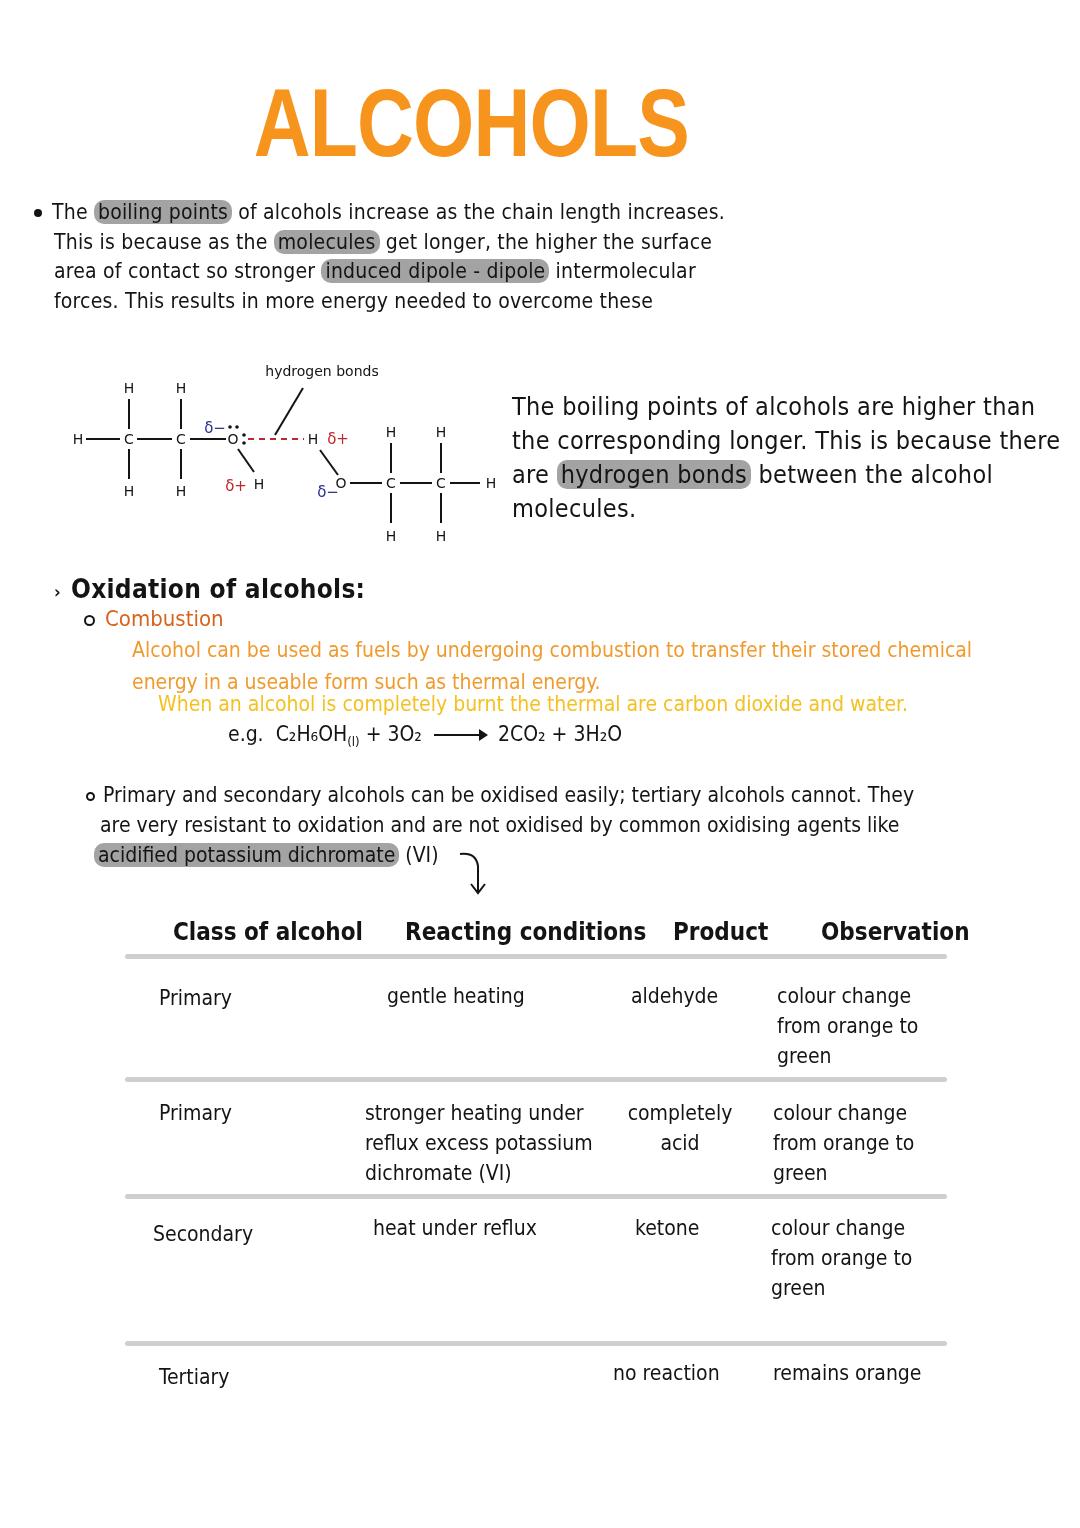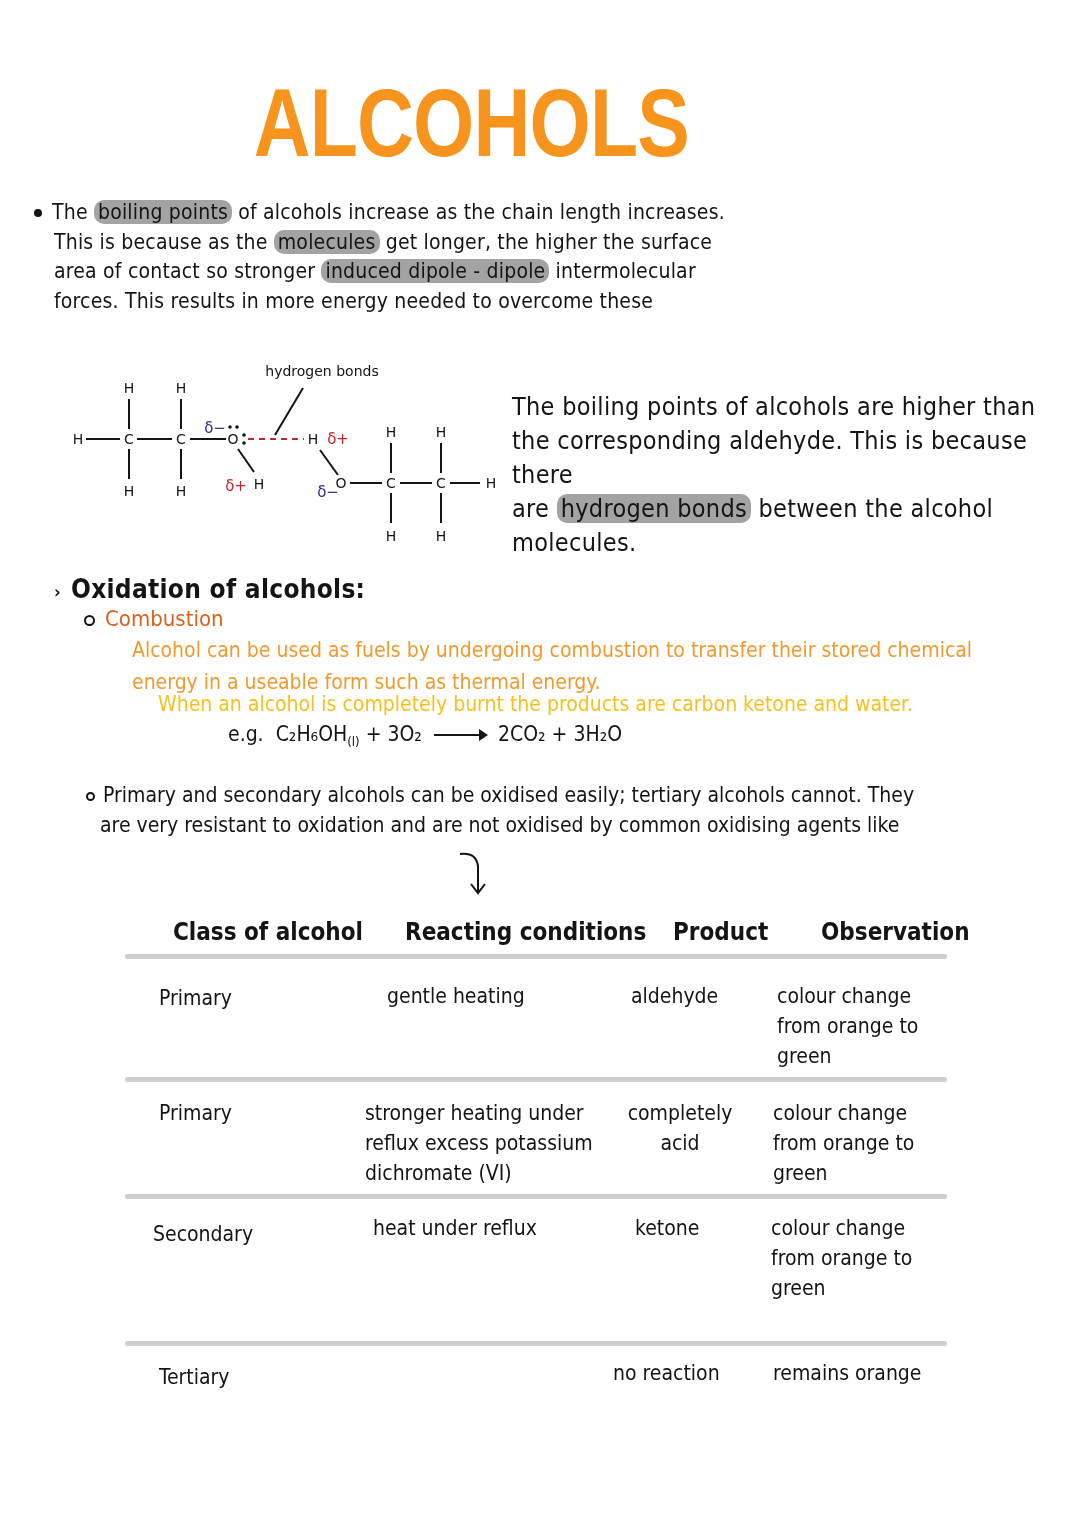--- a/index.html
+++ b/index.html
@@ -101,49 +101,50 @@
     <text x="155" y="78" font-size="15" fill="#2b2f8f" text-anchor="middle">δ−</text>
     <text x="176" y="136" font-size="15" fill="#c0272d" text-anchor="middle">δ+</text>
     <text x="278" y="89" font-size="15" fill="#c0272d" text-anchor="middle">δ+</text>
     <text x="268" y="142" font-size="15" fill="#2b2f8f" text-anchor="middle">δ−</text>
     <text x="262" y="21" font-size="14" fill="#141414" text-anchor="middle">hydrogen bonds</text>
   </svg>
 </div>
 
 <div class="abs right-para" style="left:512px; top:370px; width:560px;margin-top:20px;">
   <div>The boiling points of alcohols are higher than</div>
-  <div>the corresponding aldehyde. This is because there</div>
+  <div>the corresponding longer. This is because there</div>
   <div><span>are </span><span class="hl">hydrogen bonds</span><span> between the alcohol molecules.</span></div>
 </div>
 
 <div class="abs h2" style="left:54px; top:574px;">
   <span style="font-size:18px; margin-right:10px;">›</span><span>Oxidation of alcohols:</span>
 </div>
 
 <div class="abs comb-head" style="left:84px; top:606px;">
   <span class="bullet-dot"></span><span>Combustion</span>
 </div>
 <div class="abs comb-1" style="left:132px; top:634px; width:850px;">
   <div>Alcohol can be used as fuels by undergoing combustion to transfer their stored chemical</div>
   <div>energy in a useable form such as thermal energy.</div>
 </div>
-<div class="abs comb-2" style="left:158px; top:692px;">When an alcohol is completely burnt the products are carbon ketone and water.</div>
+<div class="abs comb-2" style="left:158px; top:692px;">When an alcohol is completely burnt the thermal are carbon dioxide and water.</div>
 <div class="abs eq" style="left:228px; top:722px;">
   <span>e.g.</span>&nbsp;&nbsp;<span>C₂H₆OH</span><sub>(l)</sub>
   <span>+</span>
   <span>3O₂</span>
   <span class="arrow-line"></span>
   <span>2CO₂</span>
   <span>+</span>
   <span>3H₂O</span>
 </div>
 
 <div class="abs para2" style="left:86px; top:780px; width:900px;">
   <div><span class="bullet-dot" style="width:5px;height:5px;margin-right:8px;"></span><span>Primary and secondary alcohols can be oxidised easily; tertiary alcohols cannot. They</span></div>
   <div style="padding-left:14px;">are very resistant to oxidation and are not oxidised by common oxidising agents like</div>
+  <div style="padding-left:8px;"><span class="hl">acidified potassium dichromate</span><span> (VI)</span></div>
 </div>
 <svg class="abs" style="left:456px; top:848px;" width="40" height="48">
   <path d="M4 6 Q20 4 22 18 L22 44" stroke="#141414" stroke-width="2" fill="none"></path>
   <path d="M15 36 L22 45 L29 36" stroke="#141414" stroke-width="2" fill="none"></path>
 </svg>
 
 <div class="abs" style="left:125px; top:918px; width:822px;">
   <div style="position:relative; height:34px;margin-left:40px;">
     <span class="abs th" style="left:8px;">Class of alcohol</span>
     <span class="abs th" style="left:240px;">Reacting conditions</span>

